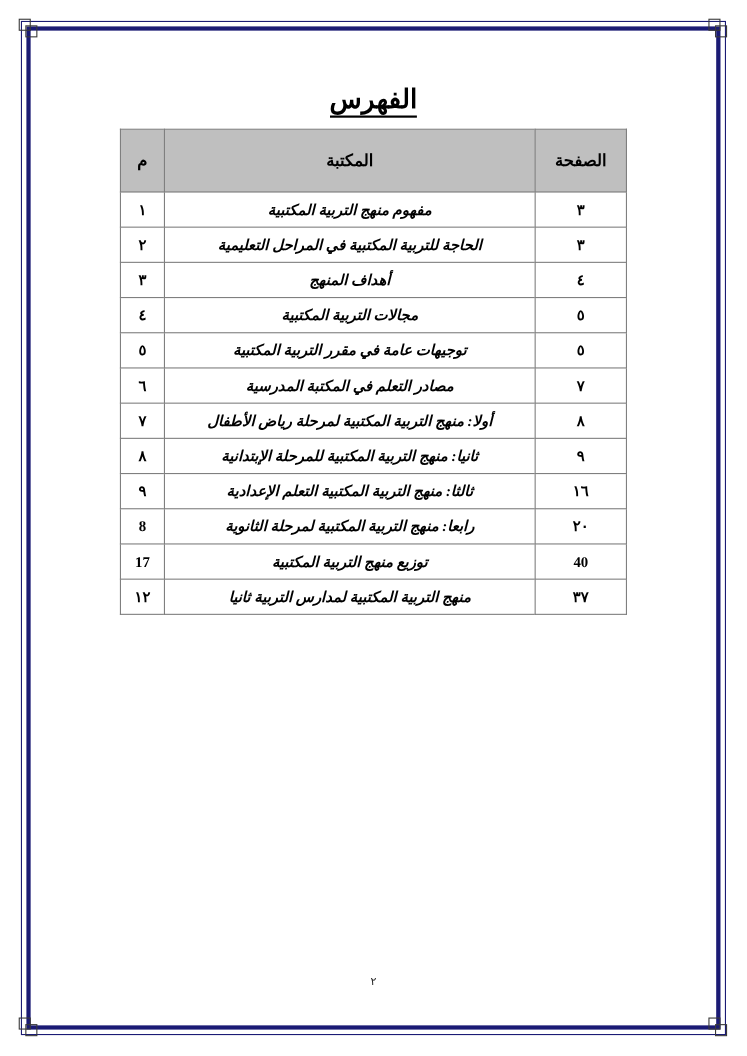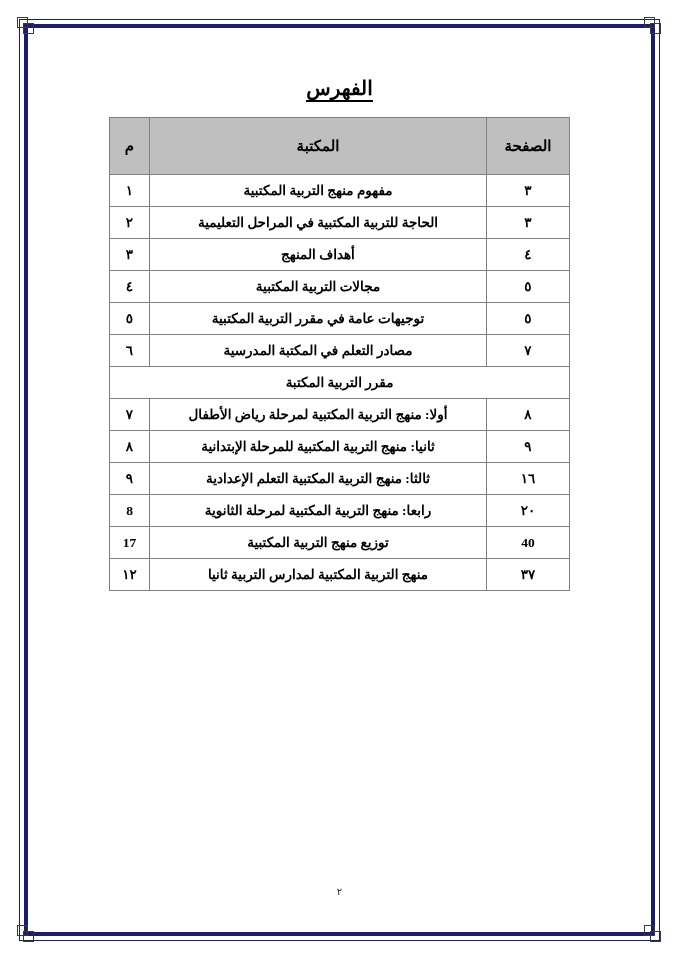--- a/index.html
+++ b/index.html
@@ -69,21 +69,21 @@
     top: 0;
     width: 679px;
     height: 960px;
   }
 
   .doc-title {
     position: absolute;
     top: 76px;
     width: 100%;
     text-align: center;
-    font-size: 20px;
+    font-size: 24px;
     font-weight: bold;
     color: #000000;
     letter-spacing: 0px;
   }
   .doc-title span {
     border-bottom: 2px solid #000000;
     padding-bottom: 1px;
   }
 
   
@@ -123,20 +123,21 @@
   .col-page  { width: 83px; }
 
   td.cell-num,
   th.cell-num,
   td.cell-page,
   th.cell-page {
     font-size: 13.5px;
   }
   td.cell-topic {
     padding: 0 6px;
+    font-style: italic;
   }
   tr.section-row td {
     height: 31px;
     font-size: 14px;
   }
 
   .page-number {
     position: absolute;
     top: 886px;
     width: 100%;
@@ -201,23 +202,20 @@
           <tr>
             <td class="cell-page">٥</td>
             <td class="cell-topic">توجيهات عامة في مقرر التربية المكتبية</td>
             <td class="cell-num">٥</td>
           </tr>
           <tr>
             <td class="cell-page">٧</td>
             <td class="cell-topic">مصادر التعلم في المكتبة المدرسية</td>
             <td class="cell-num">٦</td>
           </tr>
-          <tr class="section-row">
-            <td colspan="3">مقرر التربية المكتبة</td>
-          </tr>
           <tr>
             <td class="cell-page">٨</td>
             <td class="cell-topic">أولا: منهج التربية المكتبية لمرحلة رياض الأطفال</td>
             <td class="cell-num">٧</td>
           </tr>
           <tr>
             <td class="cell-page">٩</td>
             <td class="cell-topic">ثانيا: منهج التربية المكتبية للمرحلة الإبتدانية</td>
             <td class="cell-num">٨</td>
           </tr>

